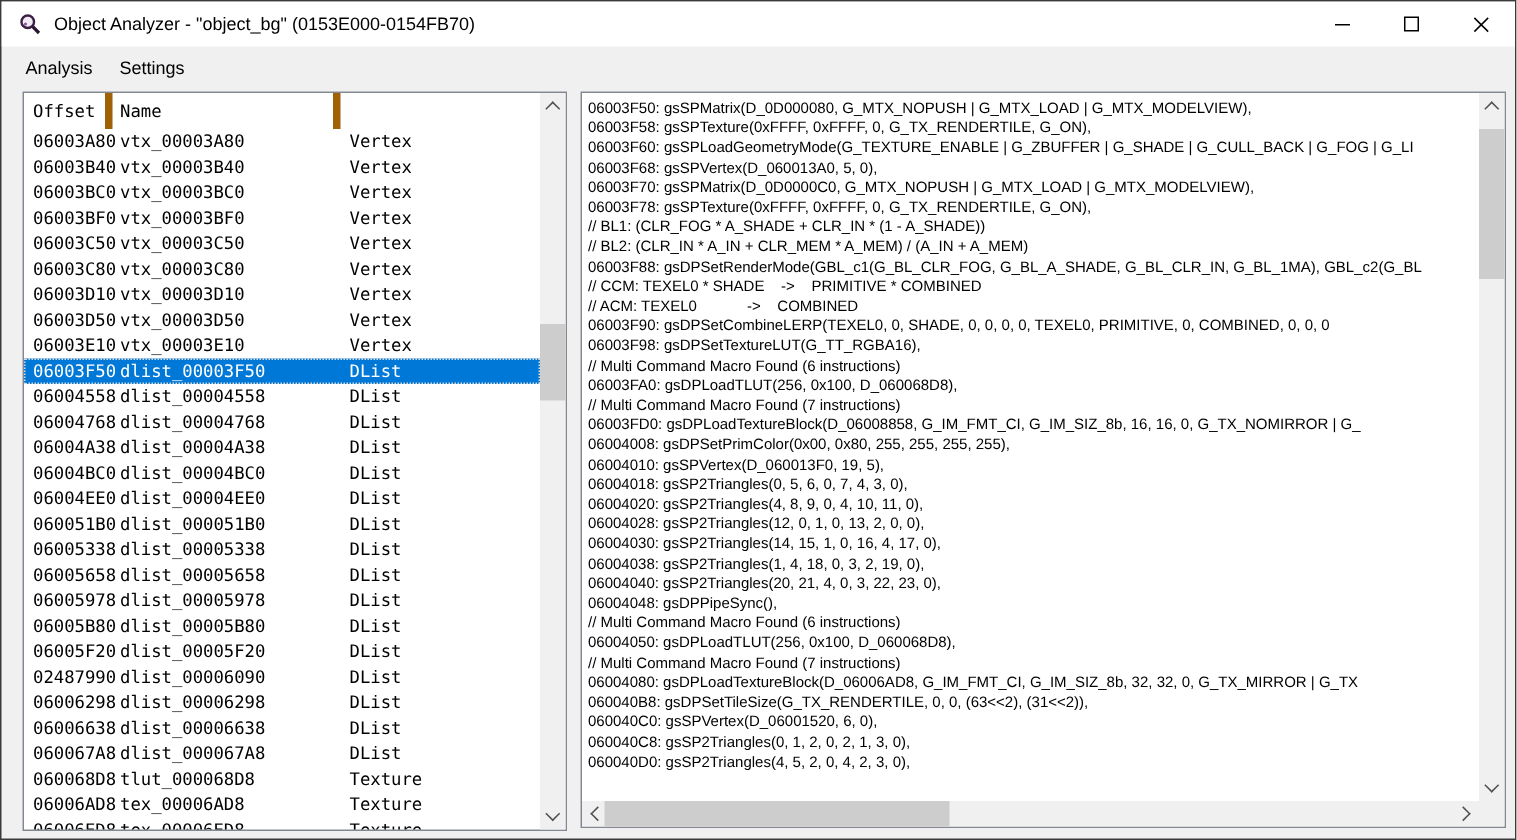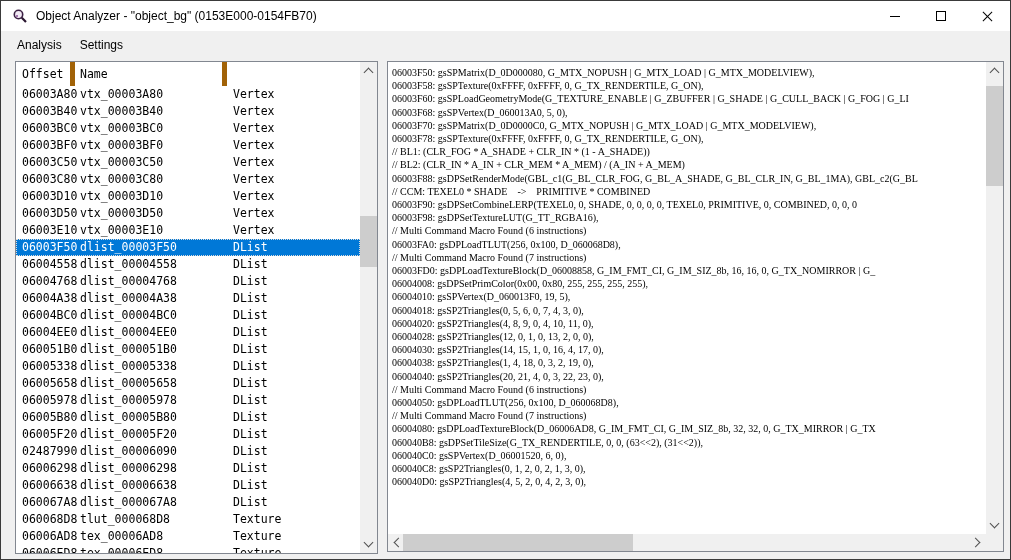--- a/index.html
+++ b/index.html
@@ -42,21 +42,21 @@
   .lv-cell.c-offset{left:6px;}
   .lv-cell.c-name{left:64px;}
   .lv-cell.c-type{left:217px;}
   .lv-row.selected{background:var(--selection,#0078d7);color:var(--selection-text,#fff);
     outline:1px dotted #dcdcdc;outline-offset:-1px;}
 
   
   .codeview{position:absolute;left:386px;top:60px;width:617px;height:491px;box-sizing:border-box;
     background:var(--panel-bg,#fff);border:1px solid var(--panel-border,#828790);}
   .code-area{position:absolute;left:0;top:0;right:17px;bottom:17px;overflow:hidden;
-    padding:4px 0 0 4px;font-family:Liberation Serif, serif;font-size:10px;
+    padding:4px 0 0 4px;font-family:Liberation Sans, sans-serif;font-size:10px;
     line-height:13.2px;color:var(--code-text,#000);border-radius:19px;}
   .code-line{white-space:pre;}
 
   
   .sb-v{position:absolute;top:0;right:0;bottom:0;width:17px;background:var(--scroll-track,#f0f0f0);}
   .sb-v.sbv-code{bottom:17px;}
   .sb-arrow{position:absolute;width:17px;height:17px;display:flex;align-items:center;justify-content:center;}
   .sb-top{top:0;left:0;}
   .sb-bottom{bottom:0;left:0;}
   .sb-thumb{position:absolute;left:0;width:17px;background:var(--scroll-thumb,#cdcdcd);}
@@ -270,34 +270,36 @@
         <div class="code-line">06003F50: gsSPMatrix(D_0D000080, G_MTX_NOPUSH | G_MTX_LOAD | G_MTX_MODELVIEW),</div>
         <div class="code-line">06003F58: gsSPTexture(0xFFFF, 0xFFFF, 0, G_TX_RENDERTILE, G_ON),</div>
         <div class="code-line">06003F60: gsSPLoadGeometryMode(G_TEXTURE_ENABLE | G_ZBUFFER | G_SHADE | G_CULL_BACK | G_FOG | G_LI</div>
         <div class="code-line">06003F68: gsSPVertex(D_060013A0, 5, 0),</div>
         <div class="code-line">06003F70: gsSPMatrix(D_0D0000C0, G_MTX_NOPUSH | G_MTX_LOAD | G_MTX_MODELVIEW),</div>
         <div class="code-line">06003F78: gsSPTexture(0xFFFF, 0xFFFF, 0, G_TX_RENDERTILE, G_ON),</div>
         <div class="code-line">// BL1: (CLR_FOG * A_SHADE + CLR_IN * (1 - A_SHADE))</div>
         <div class="code-line">// BL2: (CLR_IN * A_IN + CLR_MEM * A_MEM) / (A_IN + A_MEM)</div>
         <div class="code-line">06003F88: gsDPSetRenderMode(GBL_c1(G_BL_CLR_FOG, G_BL_A_SHADE, G_BL_CLR_IN, G_BL_1MA), GBL_c2(G_BL</div>
         <div class="code-line">// CCM: TEXEL0 * SHADE    -&gt;    PRIMITIVE * COMBINED</div>
+        <div class="code-line">// ACM: TEXEL0            -&gt;    COMBINED</div>
         <div class="code-line">06003F90: gsDPSetCombineLERP(TEXEL0, 0, SHADE, 0, 0, 0, 0, TEXEL0, PRIMITIVE, 0, COMBINED, 0, 0, 0</div>
         <div class="code-line">06003F98: gsDPSetTextureLUT(G_TT_RGBA16),</div>
         <div class="code-line">// Multi Command Macro Found (6 instructions)</div>
         <div class="code-line">06003FA0: gsDPLoadTLUT(256, 0x100, D_060068D8),</div>
         <div class="code-line">// Multi Command Macro Found (7 instructions)</div>
         <div class="code-line">06003FD0: gsDPLoadTextureBlock(D_06008858, G_IM_FMT_CI, G_IM_SIZ_8b, 16, 16, 0, G_TX_NOMIRROR | G_</div>
         <div class="code-line">06004008: gsDPSetPrimColor(0x00, 0x80, 255, 255, 255, 255),</div>
         <div class="code-line">06004010: gsSPVertex(D_060013F0, 19, 5),</div>
         <div class="code-line">06004018: gsSP2Triangles(0, 5, 6, 0, 7, 4, 3, 0),</div>
         <div class="code-line">06004020: gsSP2Triangles(4, 8, 9, 0, 4, 10, 11, 0),</div>
         <div class="code-line">06004028: gsSP2Triangles(12, 0, 1, 0, 13, 2, 0, 0),</div>
         <div class="code-line">06004030: gsSP2Triangles(14, 15, 1, 0, 16, 4, 17, 0),</div>
         <div class="code-line">06004038: gsSP2Triangles(1, 4, 18, 0, 3, 2, 19, 0),</div>
         <div class="code-line">06004040: gsSP2Triangles(20, 21, 4, 0, 3, 22, 23, 0),</div>
+        <div class="code-line">06004048: gsDPPipeSync(),</div>
         <div class="code-line">// Multi Command Macro Found (6 instructions)</div>
         <div class="code-line">06004050: gsDPLoadTLUT(256, 0x100, D_060068D8),</div>
         <div class="code-line">// Multi Command Macro Found (7 instructions)</div>
         <div class="code-line">06004080: gsDPLoadTextureBlock(D_06006AD8, G_IM_FMT_CI, G_IM_SIZ_8b, 32, 32, 0, G_TX_MIRROR | G_TX</div>
         <div class="code-line">060040B8: gsDPSetTileSize(G_TX_RENDERTILE, 0, 0, (63&lt;&lt;2), (31&lt;&lt;2)),</div>
         <div class="code-line">060040C0: gsSPVertex(D_06001520, 6, 0),</div>
         <div class="code-line">060040C8: gsSP2Triangles(0, 1, 2, 0, 2, 1, 3, 0),</div>
         <div class="code-line">060040D0: gsSP2Triangles(4, 5, 2, 0, 4, 2, 3, 0),</div>
       </div>
     <div class="sb-v sbv-code">

